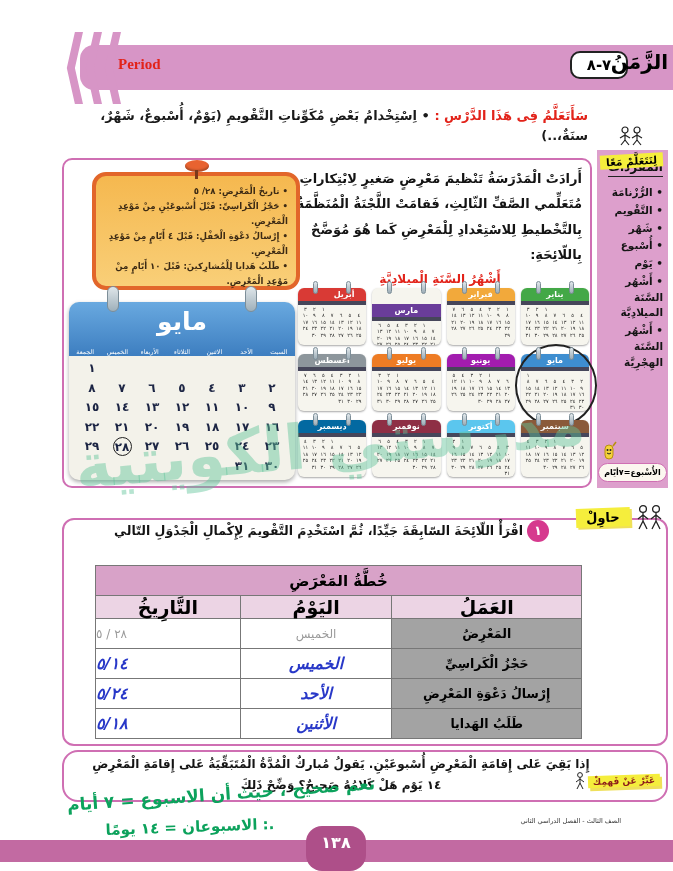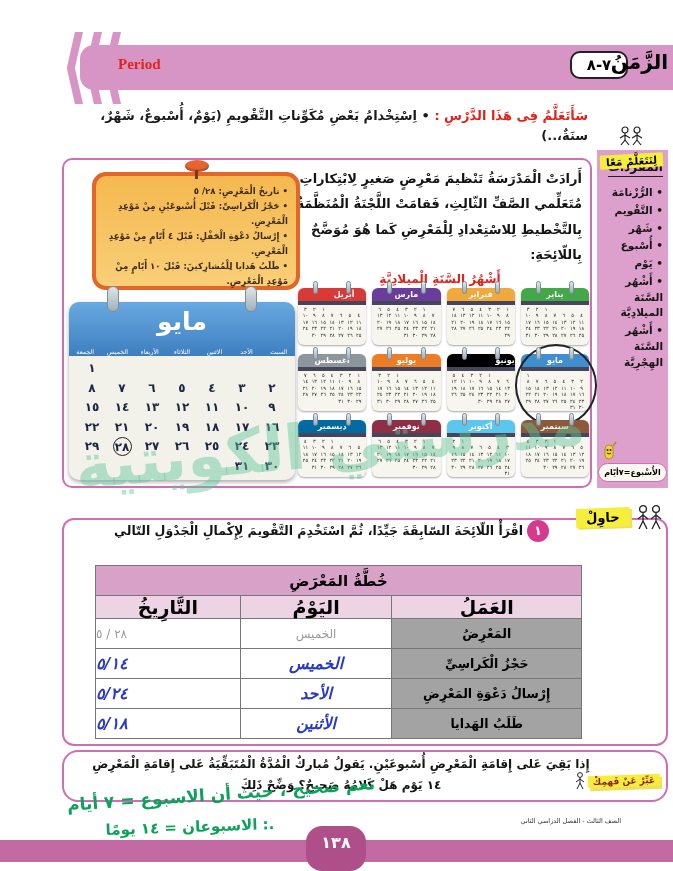--- a/index.html
+++ b/index.html
@@ -291,21 +291,21 @@
               <span>٢٧</span>
               <span>٢٨</span>
               <span>٢٩</span>
             </div>
           </div>
         </div>
         <div class="mini">
           <div class="mpin l"></div>
           <div class="mpin r"></div>
           <div class="mini-card">
-            <div class="mini-title" style="background: rgb(106, 61, 154);">مارس</div>
+            <div class="mini-title" style="background: rgb(106, 61, 154); margin-top: 16px;">مارس</div>
             <div class="mini-strip"></div>
             <div class="mini-body">
               <span></span>
               <span>١</span>
               <span>٢</span>
               <span>٣</span>
               <span>٤</span>
               <span>٥</span>
               <span>٦</span>
               <span>٧</span>
@@ -424,21 +424,21 @@
               <span>٢٩</span>
               <span>٣٠</span>
               <span>٣١</span>
             </div>
           </div>
         </div>
         <div class="mini">
           <div class="mpin l"></div>
           <div class="mpin r"></div>
           <div class="mini-card">
-            <div class="mini-title" style="background: #000000; text-align: right;">يونيو</div>
+            <div class="mini-title" style="background: #a21caf;">يونيو</div>
             <div class="mini-strip"></div>
             <div class="mini-body">
               <span></span>
               <span></span>
               <span>١</span>
               <span>٢</span>
               <span>٣</span>
               <span>٤</span>
               <span>٥</span>
               <span>٦</span>

